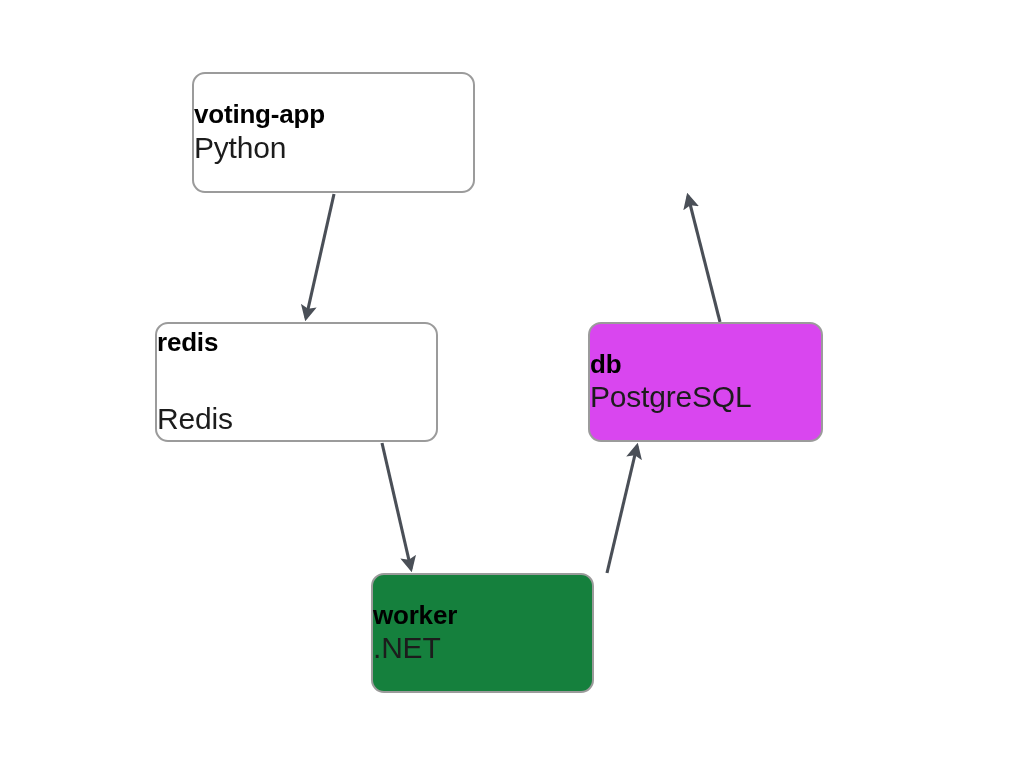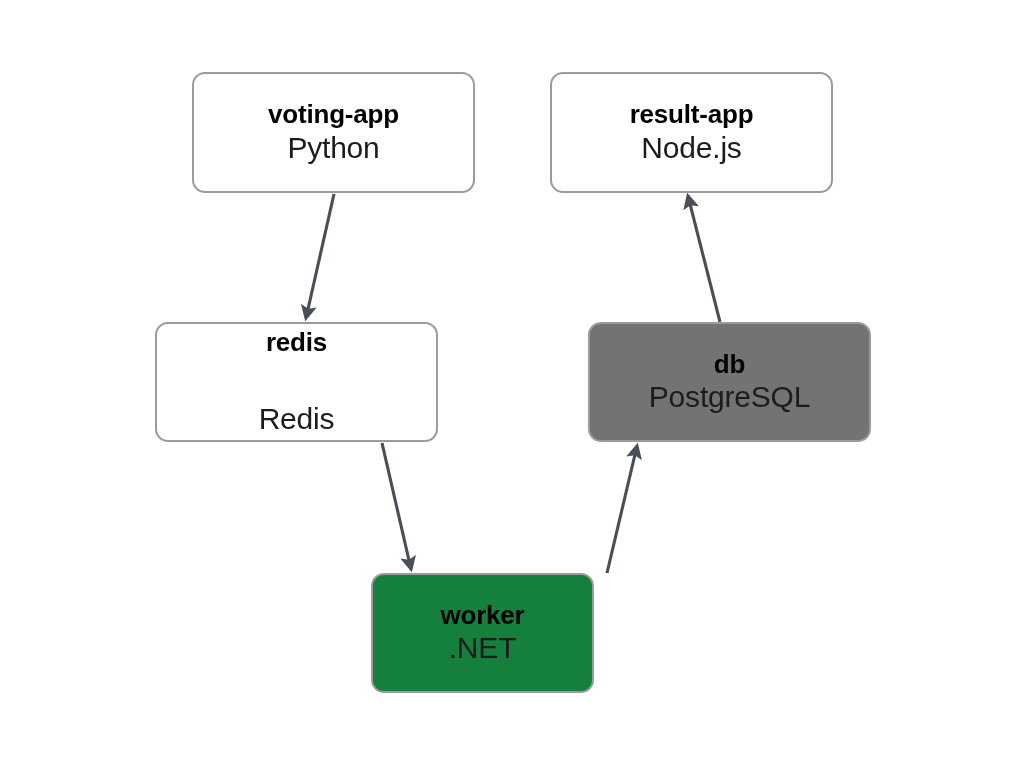--- a/index.html
+++ b/index.html
@@ -27,21 +27,20 @@
     height: 768px;
   }
   .node {
     position: absolute;
     box-sizing: border-box;
     border: 2px solid #9b9b9b;
     border-radius: 13px;
     background: #ffffff;
     display: flex;
     flex-direction: column;
-    align-items: center;
     justify-content: center;
     z-index: 2;
   }
   .node-name {
     font-size: 26px;
     font-weight: bold;
     color: #000000;
     line-height: 1.18;
     letter-spacing: -0.2px;
   }
@@ -70,31 +69,27 @@
         <line x1="607" y1="573" x2="637" y2="446"></line>
         <line x1="720" y1="322" x2="688" y2="196"></line>
       </g>
   </svg>
 
   <div class="node" style="left: 192px; top: 72px; width: 283px; height: 121px; border-color: rgb(155, 155, 155); background: rgb(255, 255, 255);">
     <div class="node-name">voting-app</div>
     <div class="node-tech">Python</div>
   </div>
 
-  <div class="node" style="left: 550px; top: 72px; width: 283px; height: 121px; border-color: rgb(155, 155, 155); background: rgb(255, 255, 255);">
-    <div class="node-name">result-app</div>
-    <div class="node-tech">Node.js</div>
-  </div>
 
   <div class="node" style="left: 155px; top: 322px; width: 283px; height: 120px; border-color: rgb(155, 155, 155); background: rgb(255, 255, 255); gap: 43px;">
     <div class="node-name">redis</div>
     <div class="node-tech">Redis</div>
   </div>
 
-  <div class="node" style="left: 588px; top: 322px; width: 283px; height: 120px; border-color: rgb(155, 155, 155); background: #737373;">
+  <div class="node" style="left: 588px; top: 322px; width: 235px; height: 120px; border-color: rgb(155, 155, 155); background: #d946ef;">
     <div class="node-name">db</div>
     <div class="node-tech">PostgreSQL</div>
   </div>
 
   <div class="node" style="left: 371px; top: 573px; width: 223px; height: 120px; border-color: rgb(155, 155, 155); background: #15803d;">
     <div class="node-name">worker</div>
     <div class="node-tech">.NET</div>
   </div>
 
 </div>

